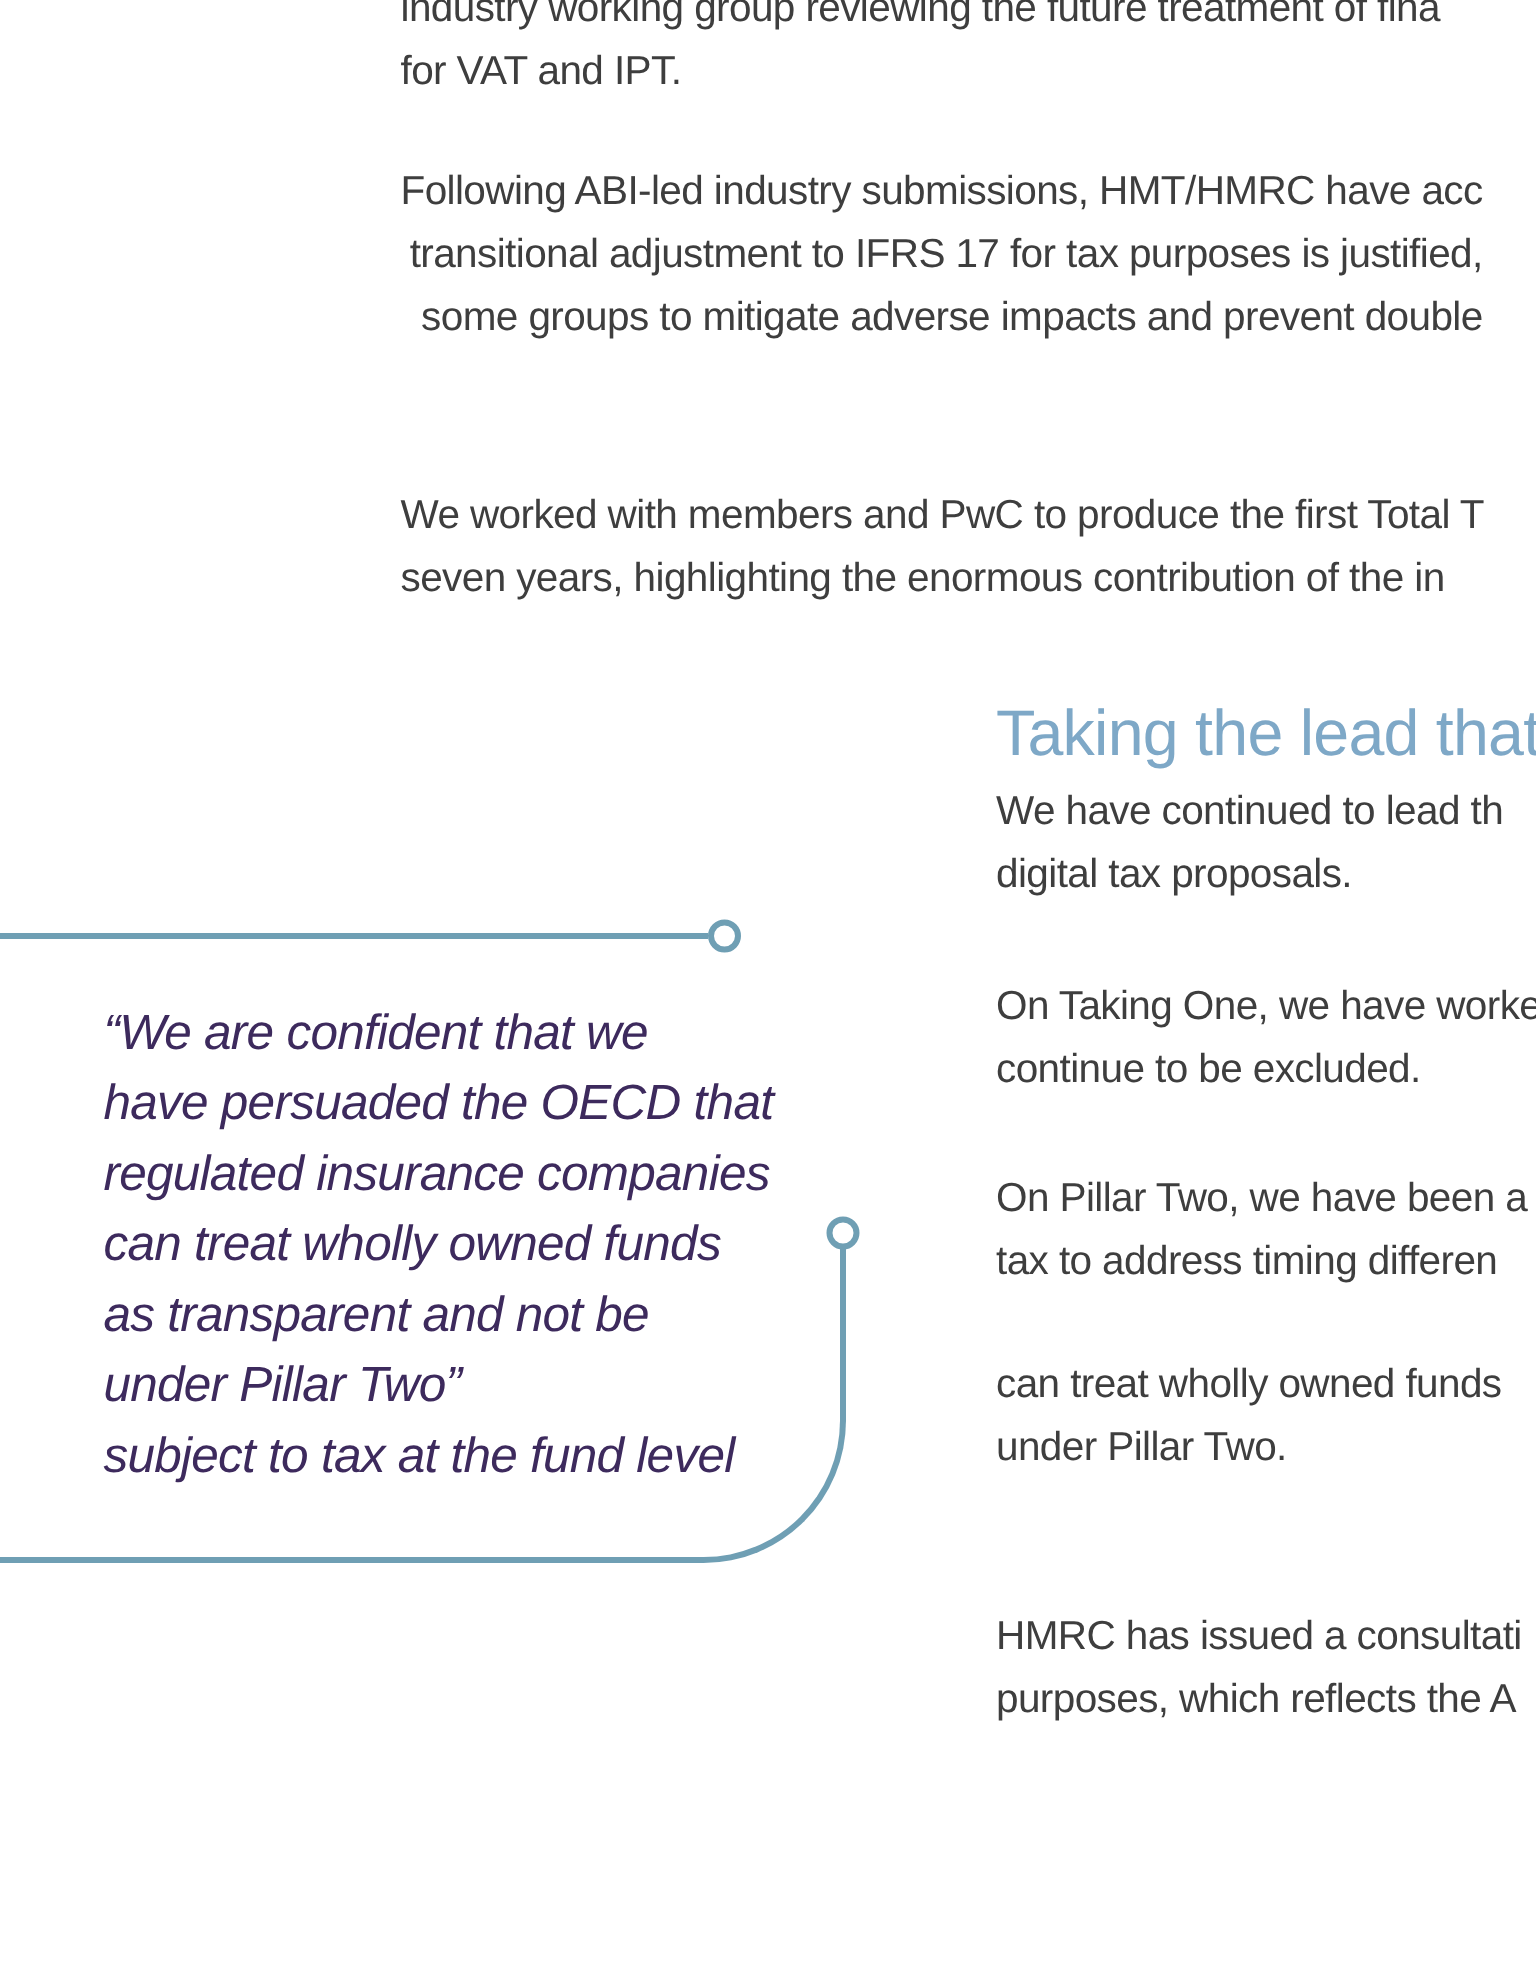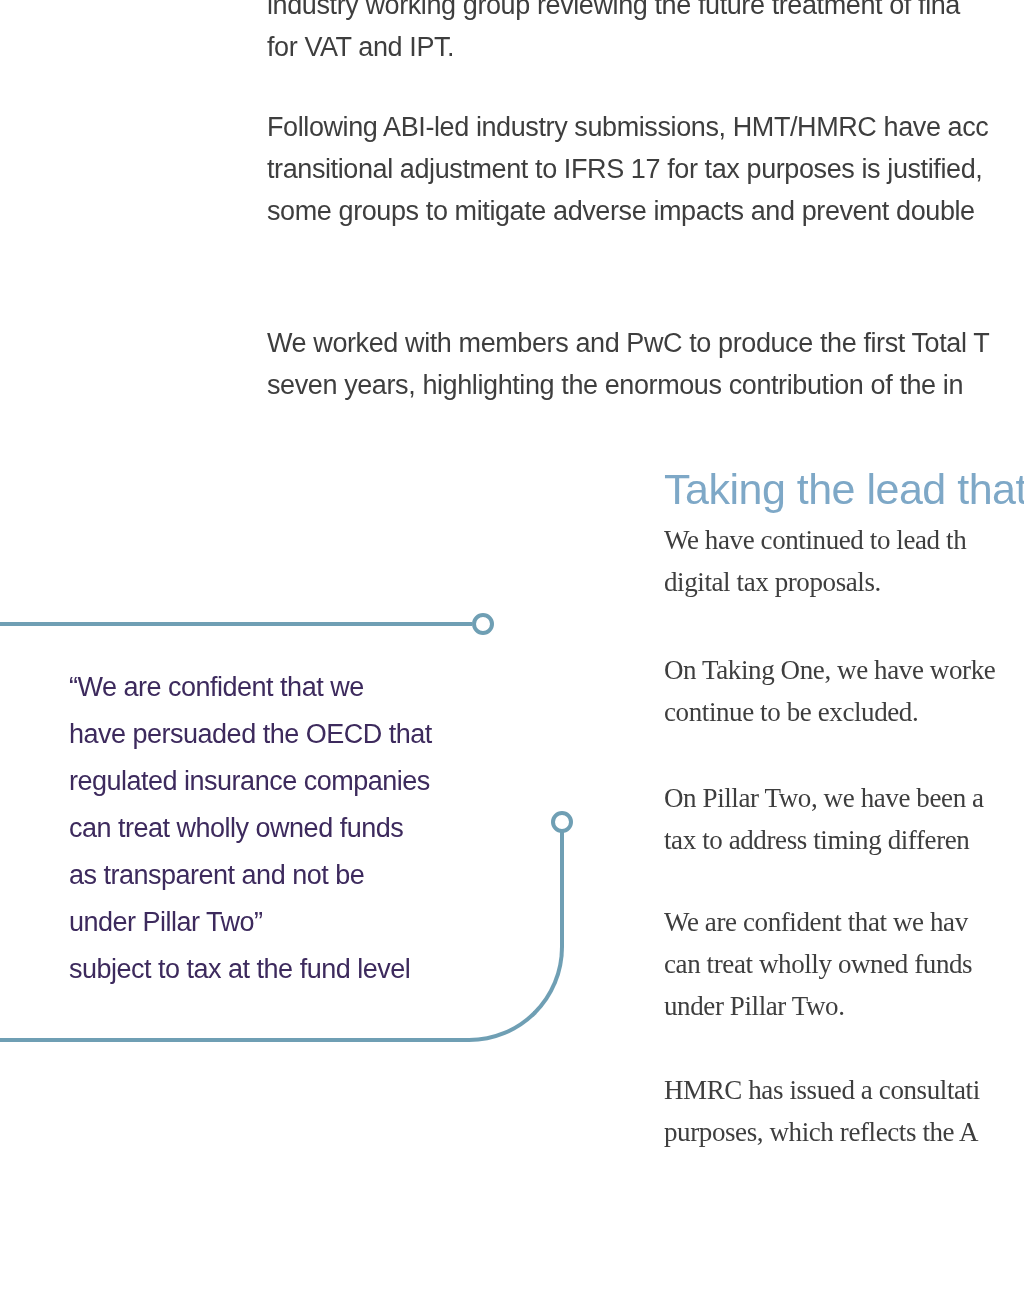--- a/index.html
+++ b/index.html
@@ -20,29 +20,29 @@
     position:absolute;left:0;top:0;width:1024px;height:1314px;
     overflow:hidden;background:var(--page-bg);
   }
   .para{position:absolute;}
   .body-line{
     font-size:27px;line-height:42px;letter-spacing:-0.4px;
     color:var(--body-text);white-space:nowrap;font-weight:300;
   }
   .quote-block{position:absolute;left:69px;top:664px;}
   .quote-line{
-    font-size:27px;line-height:47px;letter-spacing:-0.5px;
-    color:var(--quote);white-space:nowrap;font-weight:300;
+    font-size:33px;line-height:47px;letter-spacing:-0.5px;
+    color:var(--quote);white-space:nowrap;font-weight:300;font-style:italic;
   }
   .section-heading{
     position:absolute;left:664px;top:462px;
     font-size:43px;line-height:54px;letter-spacing:-0.5px;
     color:var(--heading);white-space:nowrap;font-weight:300;
   }
-  .right-col{left:664px;font-family:Liberation Serif, serif;}
+  .right-col{left:664px;}
   
   .top-rule{
     position:absolute;left:-10px;top:622px;width:482px;height:4px;
     background:var(--line-accent);
   }
   .ring{
     position:absolute;width:22px;height:22px;border-radius:50%;
     border:4px solid var(--line-accent);background:var(--page-bg);
     box-sizing:border-box;
   }
@@ -59,21 +59,21 @@
 </head>
 <body>
 
 <div class="page">
 
   <div class="para" style="left:267px;top:-16px;">
     <div class="body-line">industry working group reviewing the future treatment of fina</div>
     <div class="body-line">for VAT and IPT.</div>
   </div>
 
-  <div class="para" style="left:267px;top:106px;">
+  <div class="para" style="left:267px;top:106px;text-align:right;">
     <div class="body-line">Following ABI-led industry submissions, HMT/HMRC have acc</div>
     <div class="body-line">transitional adjustment to IFRS 17 for tax purposes is justified,</div>
     <div class="body-line">some groups to mitigate adverse impacts and prevent double</div>
   </div>
 
   <div class="para" style="left:267px;top:274px;margin-top:48px;">
     <div class="body-line">We worked with members and PwC to produce the first Total T</div>
     <div class="body-line">seven years, highlighting the enormous contribution of the in</div>
   </div>
 
@@ -104,21 +104,20 @@
     <div class="body-line">On Taking One, we have worke</div>
     <div class="body-line">continue to be excluded.</div>
   </div>
 
   <div class="para right-col" style="top:777px;">
     <div class="body-line">On Pillar Two, we have been a</div>
     <div class="body-line">tax to address timing differen</div>
   </div>
 
   <div class="para right-col" style="top:901px;">
-    <div class="body-line">We are confident that we hav</div>
     <div class="body-line">can treat wholly owned funds</div>
     <div class="body-line">under Pillar Two.</div>
   </div>
 
   <div class="para right-col" style="top:1069px;">
     <div class="body-line">HMRC has issued a consultati</div>
     <div class="body-line">purposes, which reflects the A</div>
   </div>
 
 </div>

